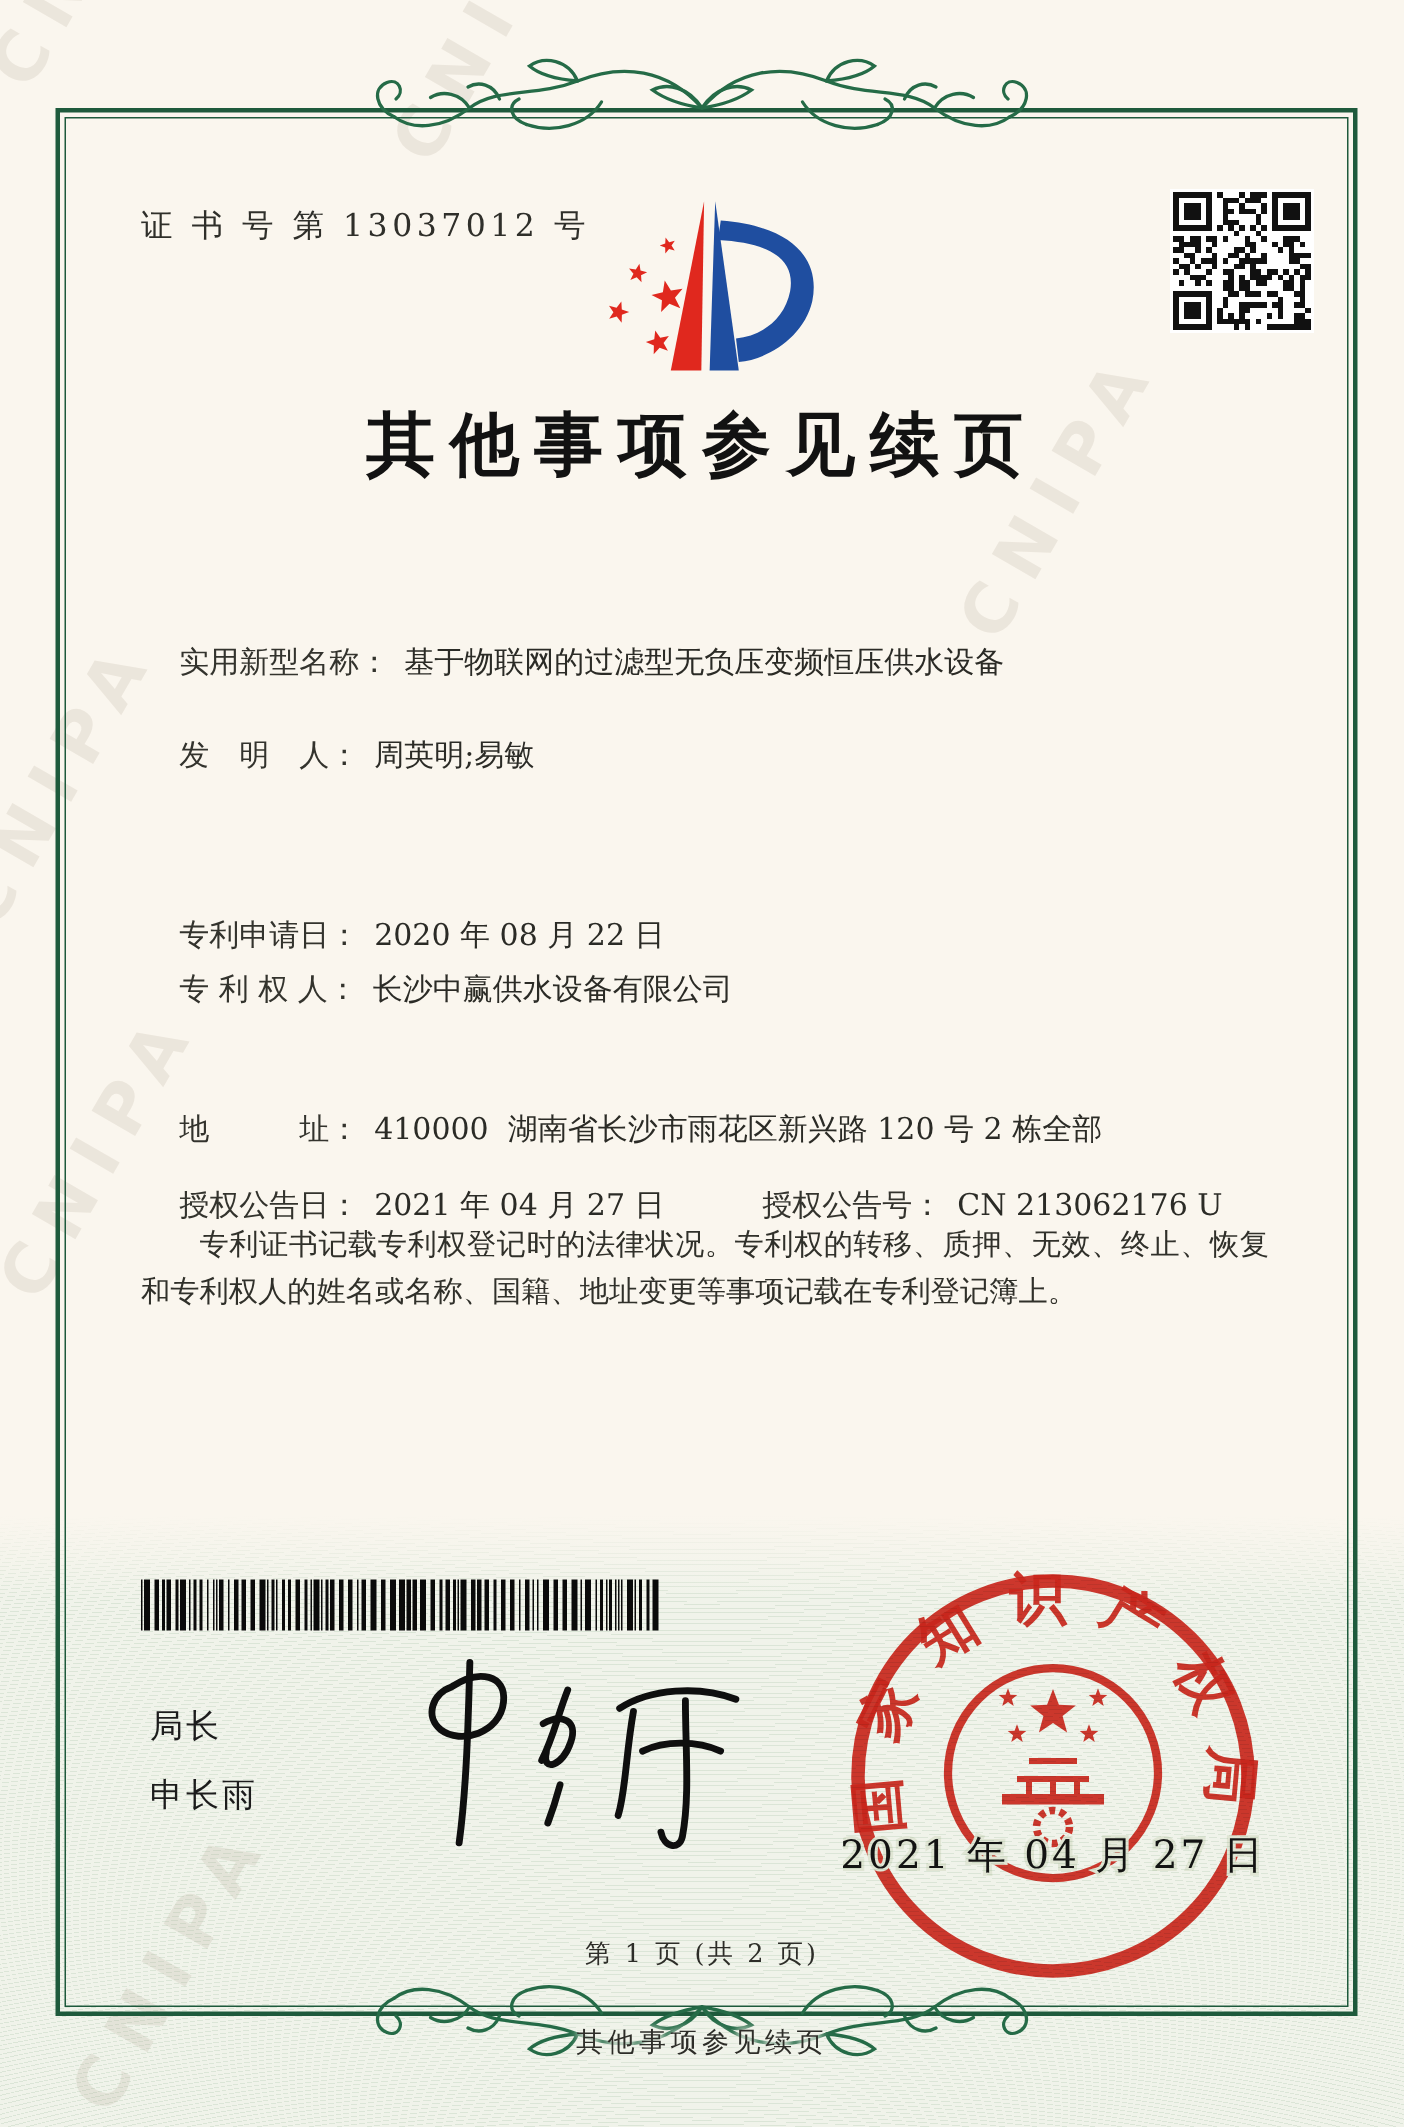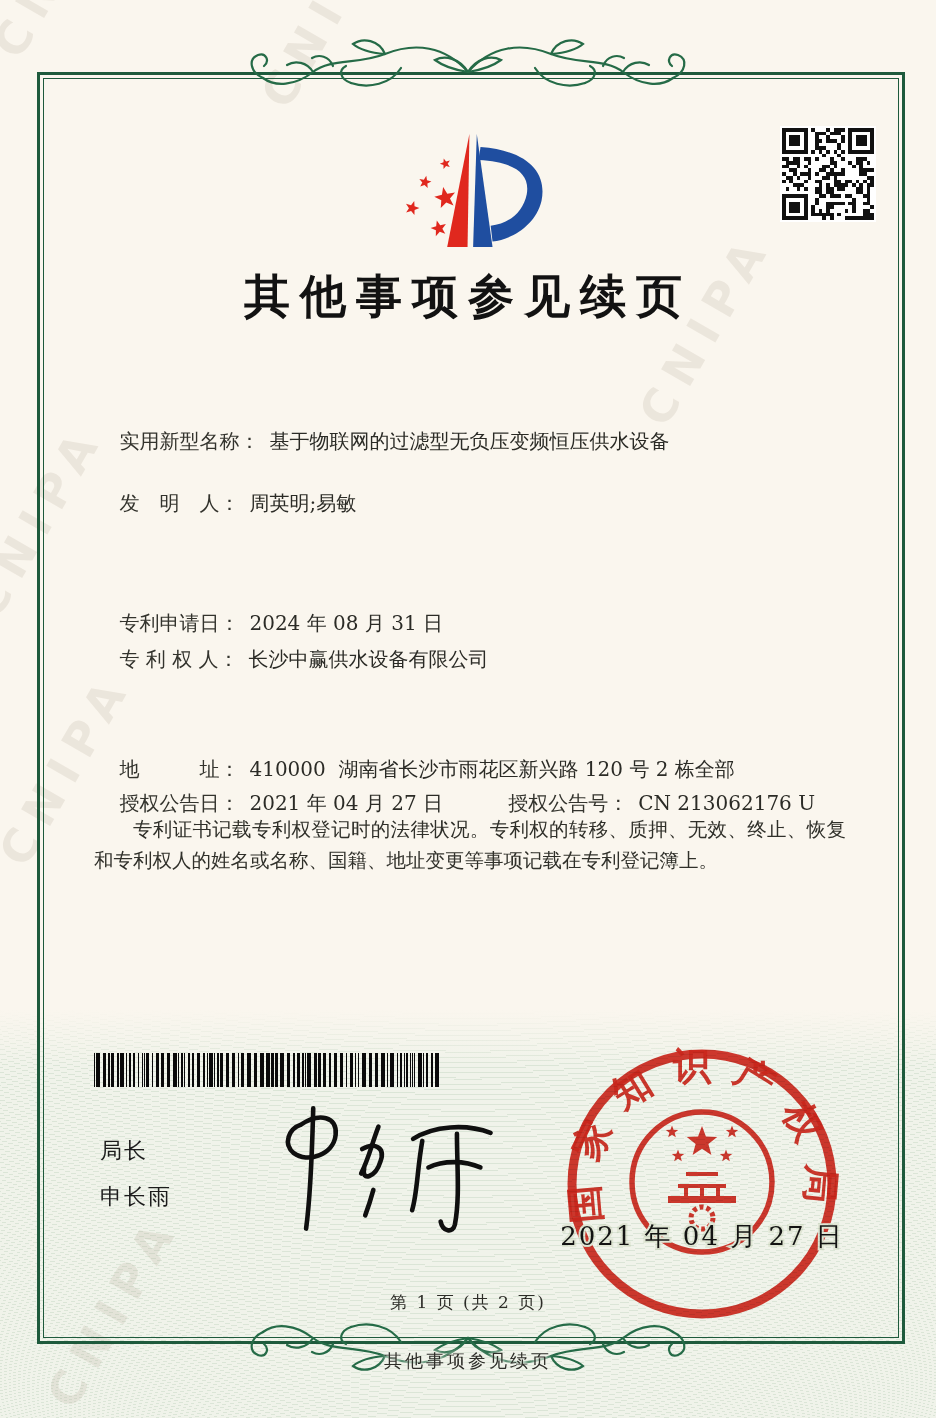--- a/index.html
+++ b/index.html
@@ -116,20 +116,21 @@
         <use href="#fl-half" transform="translate(470,0) scale(-1,1)"></use>
       </svg>
   </div>
   <div class="ornament bottom">
     <svg viewBox="0 0 470 84">
         <use href="#fl-half"></use>
         <use href="#fl-half" transform="translate(470,0) scale(-1,1)"></use>
       </svg>
   </div>
 
+  <div class="cert-no">证 书 号 第 13037012 号</div>
 
   <svg class="logo" viewBox="0 0 200 135">
     <g id="logo-stars">
         <polygon points="60.23,32.27 62.81,35.61 66.90,34.54 64.52,38.04 66.80,41.60 62.74,40.41 60.07,43.68 59.94,39.45 56.00,37.92 59.98,36.49" class="logo-star"></polygon>
         <polygon points="41.39,51.14 42.17,56.01 46.95,57.20 42.56,59.45 42.91,64.37 39.42,60.88 34.84,62.73 37.08,58.33 33.91,54.56 38.78,55.33" class="logo-star"></polygon>
         <polygon points="59.62,63.24 64.09,70.42 72.45,69.10 67.01,75.57 70.84,83.11 63.00,79.94 57.02,85.92 57.61,77.48 50.08,73.63 58.29,71.59" class="logo-star"></polygon>
         <polygon points="28.36,78.36 28.69,83.99 34.00,85.89 28.75,87.94 28.58,93.57 25.01,89.21 19.60,90.79 22.64,86.05 19.46,81.39 24.92,82.82" class="logo-star"></polygon>
         <polygon points="52.77,99.28 56.40,104.49 62.61,103.19 58.77,108.24 61.93,113.75 55.94,111.66 51.68,116.36 51.81,110.02 46.02,107.42 52.09,105.59" class="logo-star"></polygon>
       </g>
     <path d="M88,6 L64,128 L86,128 Z" style="fill:var(--logo-red)"></path>
@@ -437,26 +438,26 @@
 
   <div class="title">其他事项参见续页</div>
 
   <div class="field-row" style="top:396px">
     <span class="flabel">实用新型名称：</span><span class="fvalue">基于物联网的过滤型无负压变频恒压供水设备</span>
   </div>
   <div class="field-row" style="top:458px">
     <span class="flabel">发　明　人：</span><span class="fvalue">周英明;易敏</span>
   </div>
   <div class="field-row" style="top:578px">
-    <span class="flabel">专利申请日：</span><span class="fvalue">2024 年 08 月 31 日</span>
+    <span class="flabel">专利申请日：</span><span class="fvalue">2020 年 08 月 22 日</span>
   </div>
   <div class="field-row" style="top:614px">
     <span class="flabel">专 利 权 人：</span><span class="fvalue">长沙中赢供水设备有限公司</span>
   </div>
-  <div class="field-row" style="top:724px">
+  <div class="field-row" style="top:707px">
     <span class="flabel">地　　　址：</span><span class="fvalue">410000  湖南省长沙市雨花区新兴路 120 号 2 栋全部</span>
   </div>
   <div class="field-row" style="top:758px">
     <span class="flabel">授权公告日：</span><span class="fvalue">2021 年 04 月 27 日</span>
     <span class="grant-col2">
       <span class="flabel">授权公告号：</span><span class="fvalue">CN 213062176 U</span>
     </span>
   </div>
 
   <div class="paras">

